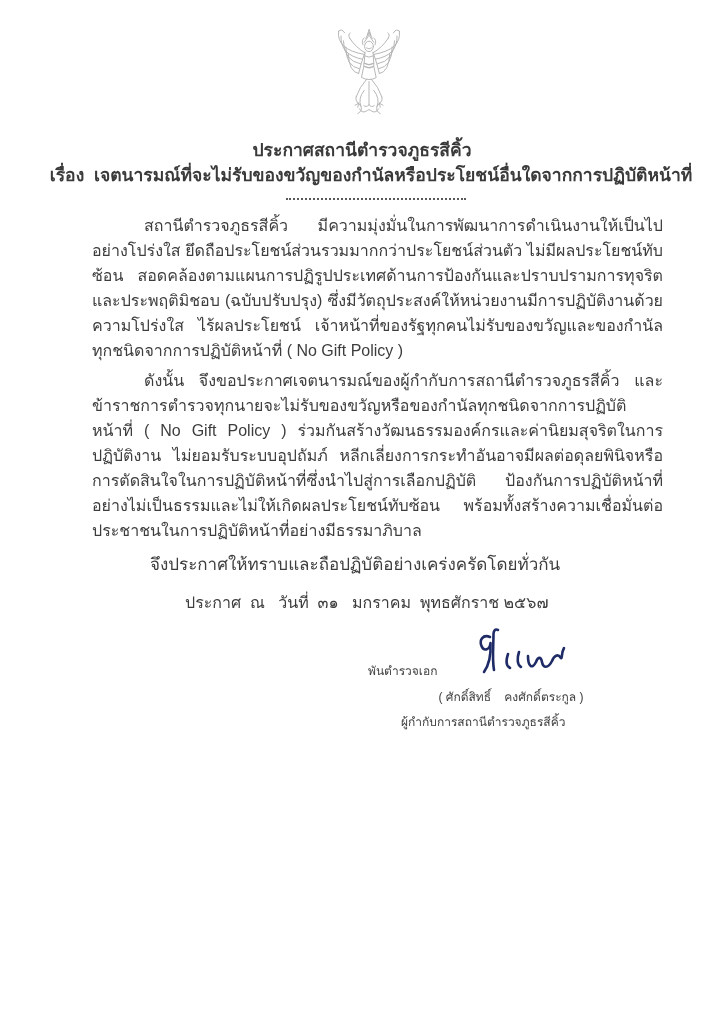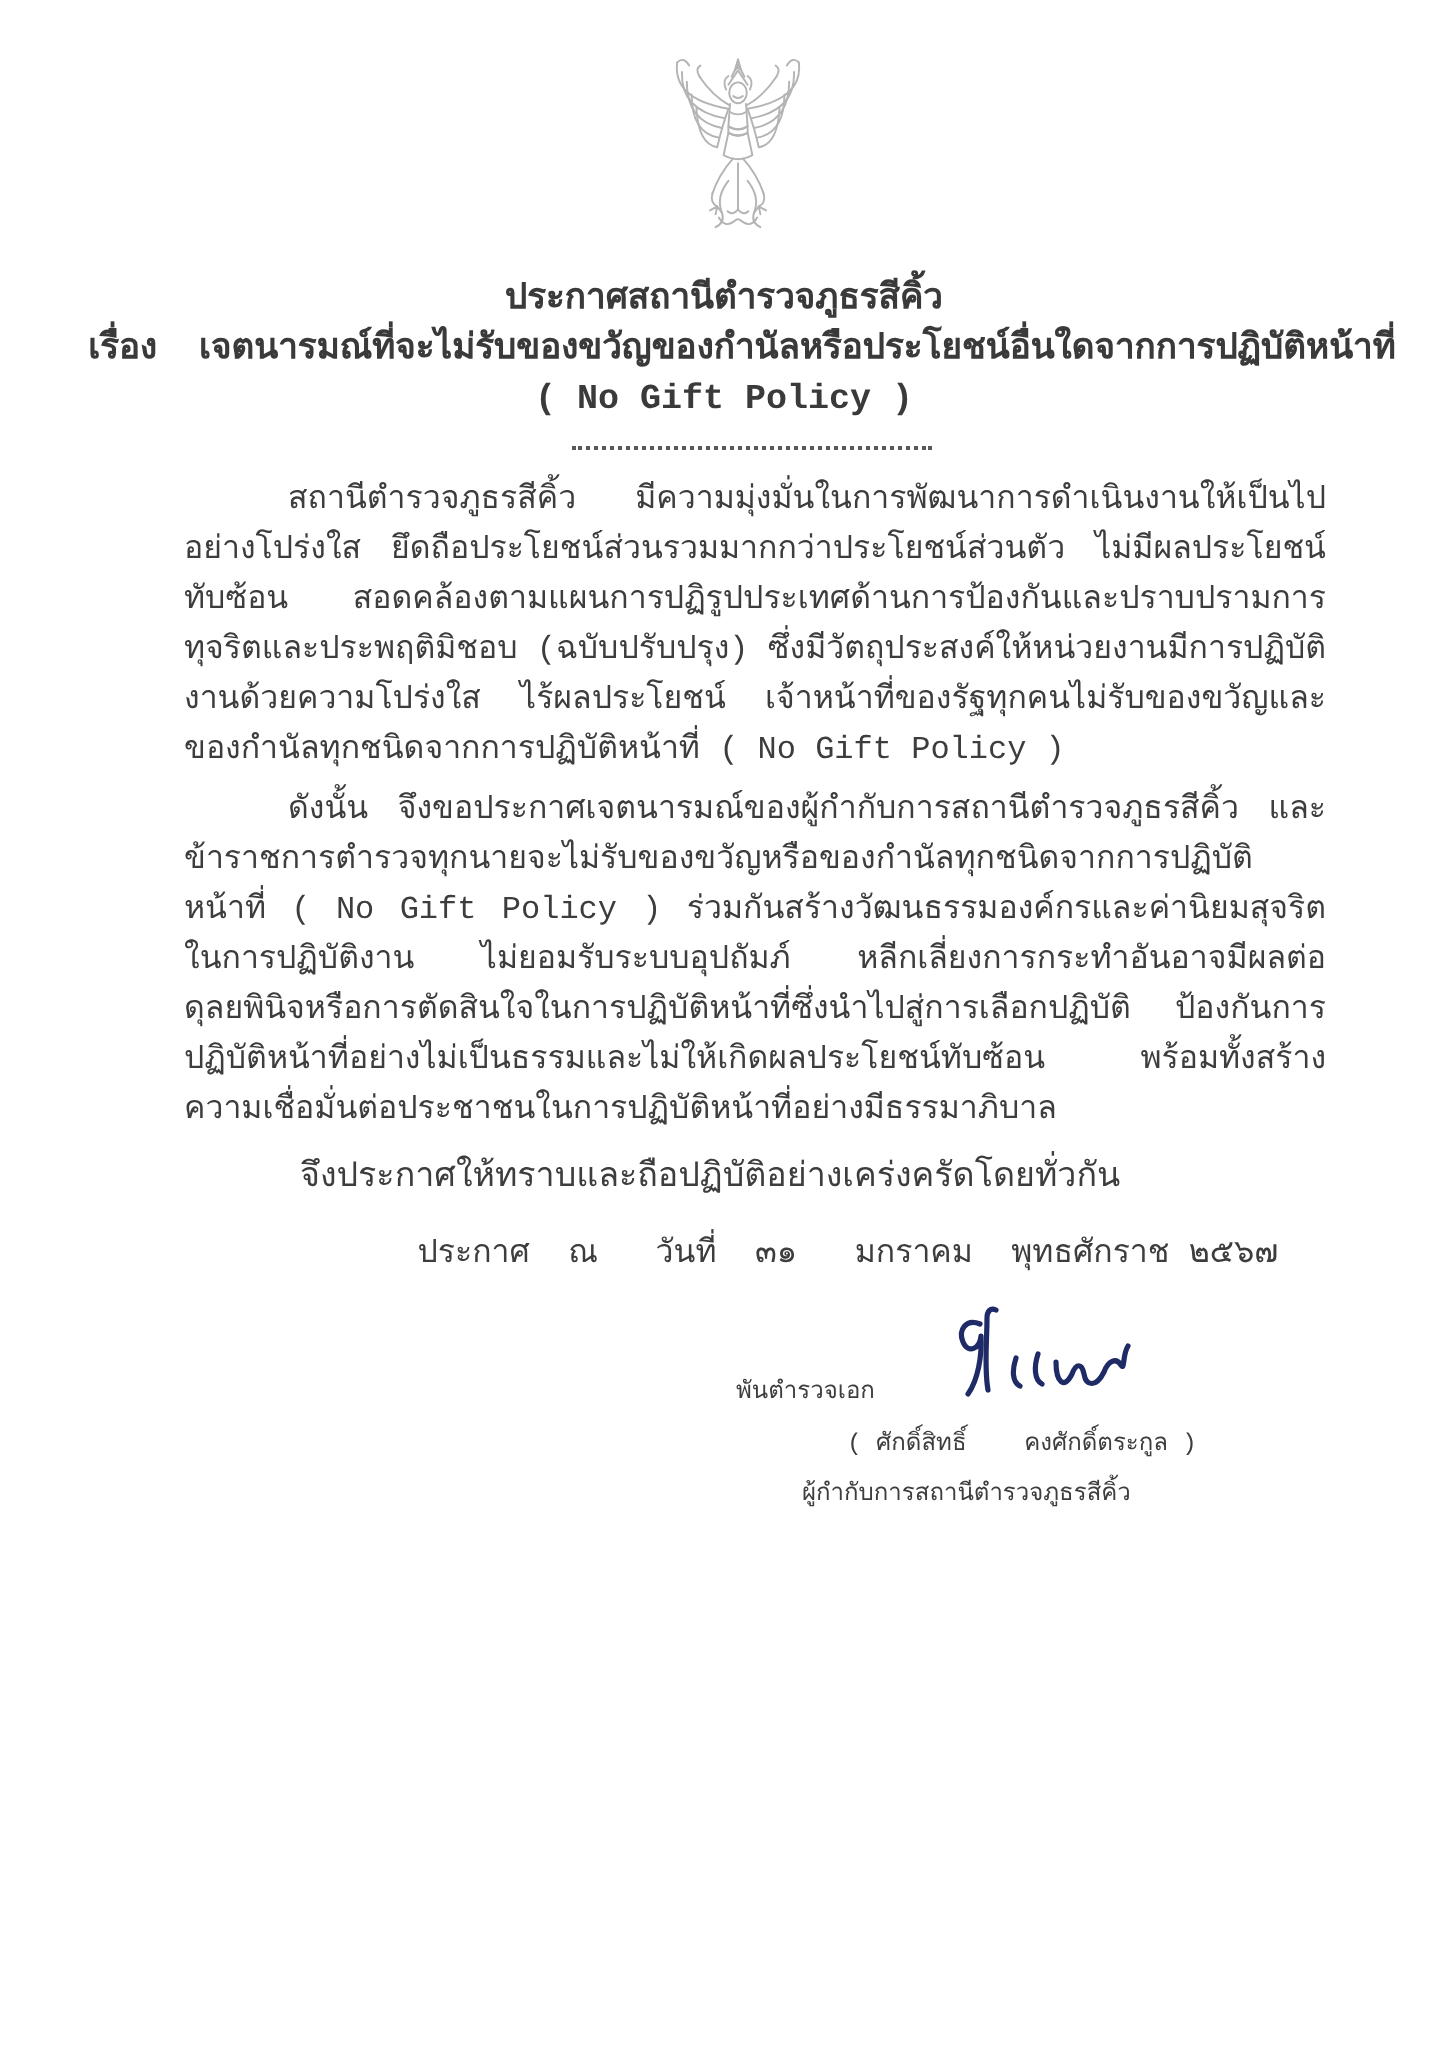--- a/index.html
+++ b/index.html
@@ -4,21 +4,21 @@
 <style>
   * { margin: 0; padding: 0; box-sizing: border-box; }
   html, body { background: #ffffff; }
   .page {
     position: relative;
     width: 724px;
     height: 1024px;
     margin: 0 auto;
     background: #ffffff;
     color: #3d3d3d;
-    font-family: Liberation Mono, monospace;
+    font-family: Liberation Sans, sans-serif;
     overflow: hidden;
   }
   .emblem {
     display: block;
     margin: 28px auto 0;
     width: 98px;
     height: 104px;
     transform: translateX(7px);
   }
   .title-block {
@@ -52,21 +52,20 @@
     padding-left: 89px;
     font-size: 17px;
     line-height: 25px;
   }
   .date-line {
     margin: 13px 61px 0 61px;
     padding-left: 124px;
     font-size: 16px;
     line-height: 25px;
     white-space: pre-wrap;
-    text-align: center;
   }
   .sig-area {
     position: relative;
     margin-top: 8px;
     height: 135px;
     font-size: 12px;
     margin-left: 46px;
   }
   .sig-rank {
     position: absolute;
@@ -153,21 +152,20 @@
       <path d="M63 64 Q72 74 76 86"></path>
       <path d="M76 86 Q77.5 92 73 94"></path>
       <path d="M73 94 l-3 4 M73 94 l1 5 M73 94 l4.5 2.5"></path>
       <path d="M66 78 Q74 88 70 98 Q68 104 74 107"></path>
     </g>
   </svg>
 
   <div class="title-block">
     <div>ประกาศสถานีตำรวจภูธรสีคิ้ว</div>
     <div class="title-line2">เรื่อง  เจตนารมณ์ที่จะไม่รับของขวัญของกำนัลหรือประโยชน์อื่นใดจากการปฏิบัติหน้าที่</div>
-    <div>( No Gift Policy )</div>
   </div>
 
   <div class="dotted-separator"></div>
 
   <div class="body-text">
     <p>สถานีตำรวจภูธรสีคิ้ว มีความมุ่งมั่นในการพัฒนาการดำเนินงานให้เป็นไปอย่างโปร่งใส ยึดถือประโยชน์ส่วนรวมมากกว่าประโยชน์ส่วนตัว ไม่มีผลประโยชน์ทับซ้อน สอดคล้องตามแผนการปฏิรูปประเทศด้านการป้องกันและปราบปรามการทุจริตและประพฤติมิชอบ (ฉบับปรับปรุง) ซึ่งมีวัตถุประสงค์ให้หน่วยงานมีการปฏิบัติงานด้วยความโปร่งใส ไร้ผลประโยชน์ เจ้าหน้าที่ของรัฐทุกคนไม่รับของขวัญและของกำนัลทุกชนิดจากการปฏิบัติหน้าที่ ( No Gift Policy )</p>
     <p>ดังนั้น จึงขอประกาศเจตนารมณ์ของผู้กำกับการสถานีตำรวจภูธรสีคิ้ว และข้าราชการตำรวจทุกนายจะไม่รับของขวัญหรือของกำนัลทุกชนิดจากการปฏิบัติหน้าที่ ( No Gift Policy ) ร่วมกันสร้างวัฒนธรรมองค์กรและค่านิยมสุจริตในการปฏิบัติงาน ไม่ยอมรับระบบอุปถัมภ์ หลีกเลี่ยงการกระทำอันอาจมีผลต่อดุลยพินิจหรือการตัดสินใจในการปฏิบัติหน้าที่ซึ่งนำไปสู่การเลือกปฏิบัติ ป้องกันการปฏิบัติหน้าที่อย่างไม่เป็นธรรมและไม่ให้เกิดผลประโยชน์ทับซ้อน พร้อมทั้งสร้างความเชื่อมั่นต่อประชาชนในการปฏิบัติหน้าที่อย่างมีธรรมาภิบาล</p>
   </div>
 
   <div class="closing-line">จึงประกาศให้ทราบและถือปฏิบัติอย่างเคร่งครัดโดยทั่วกัน</div>

